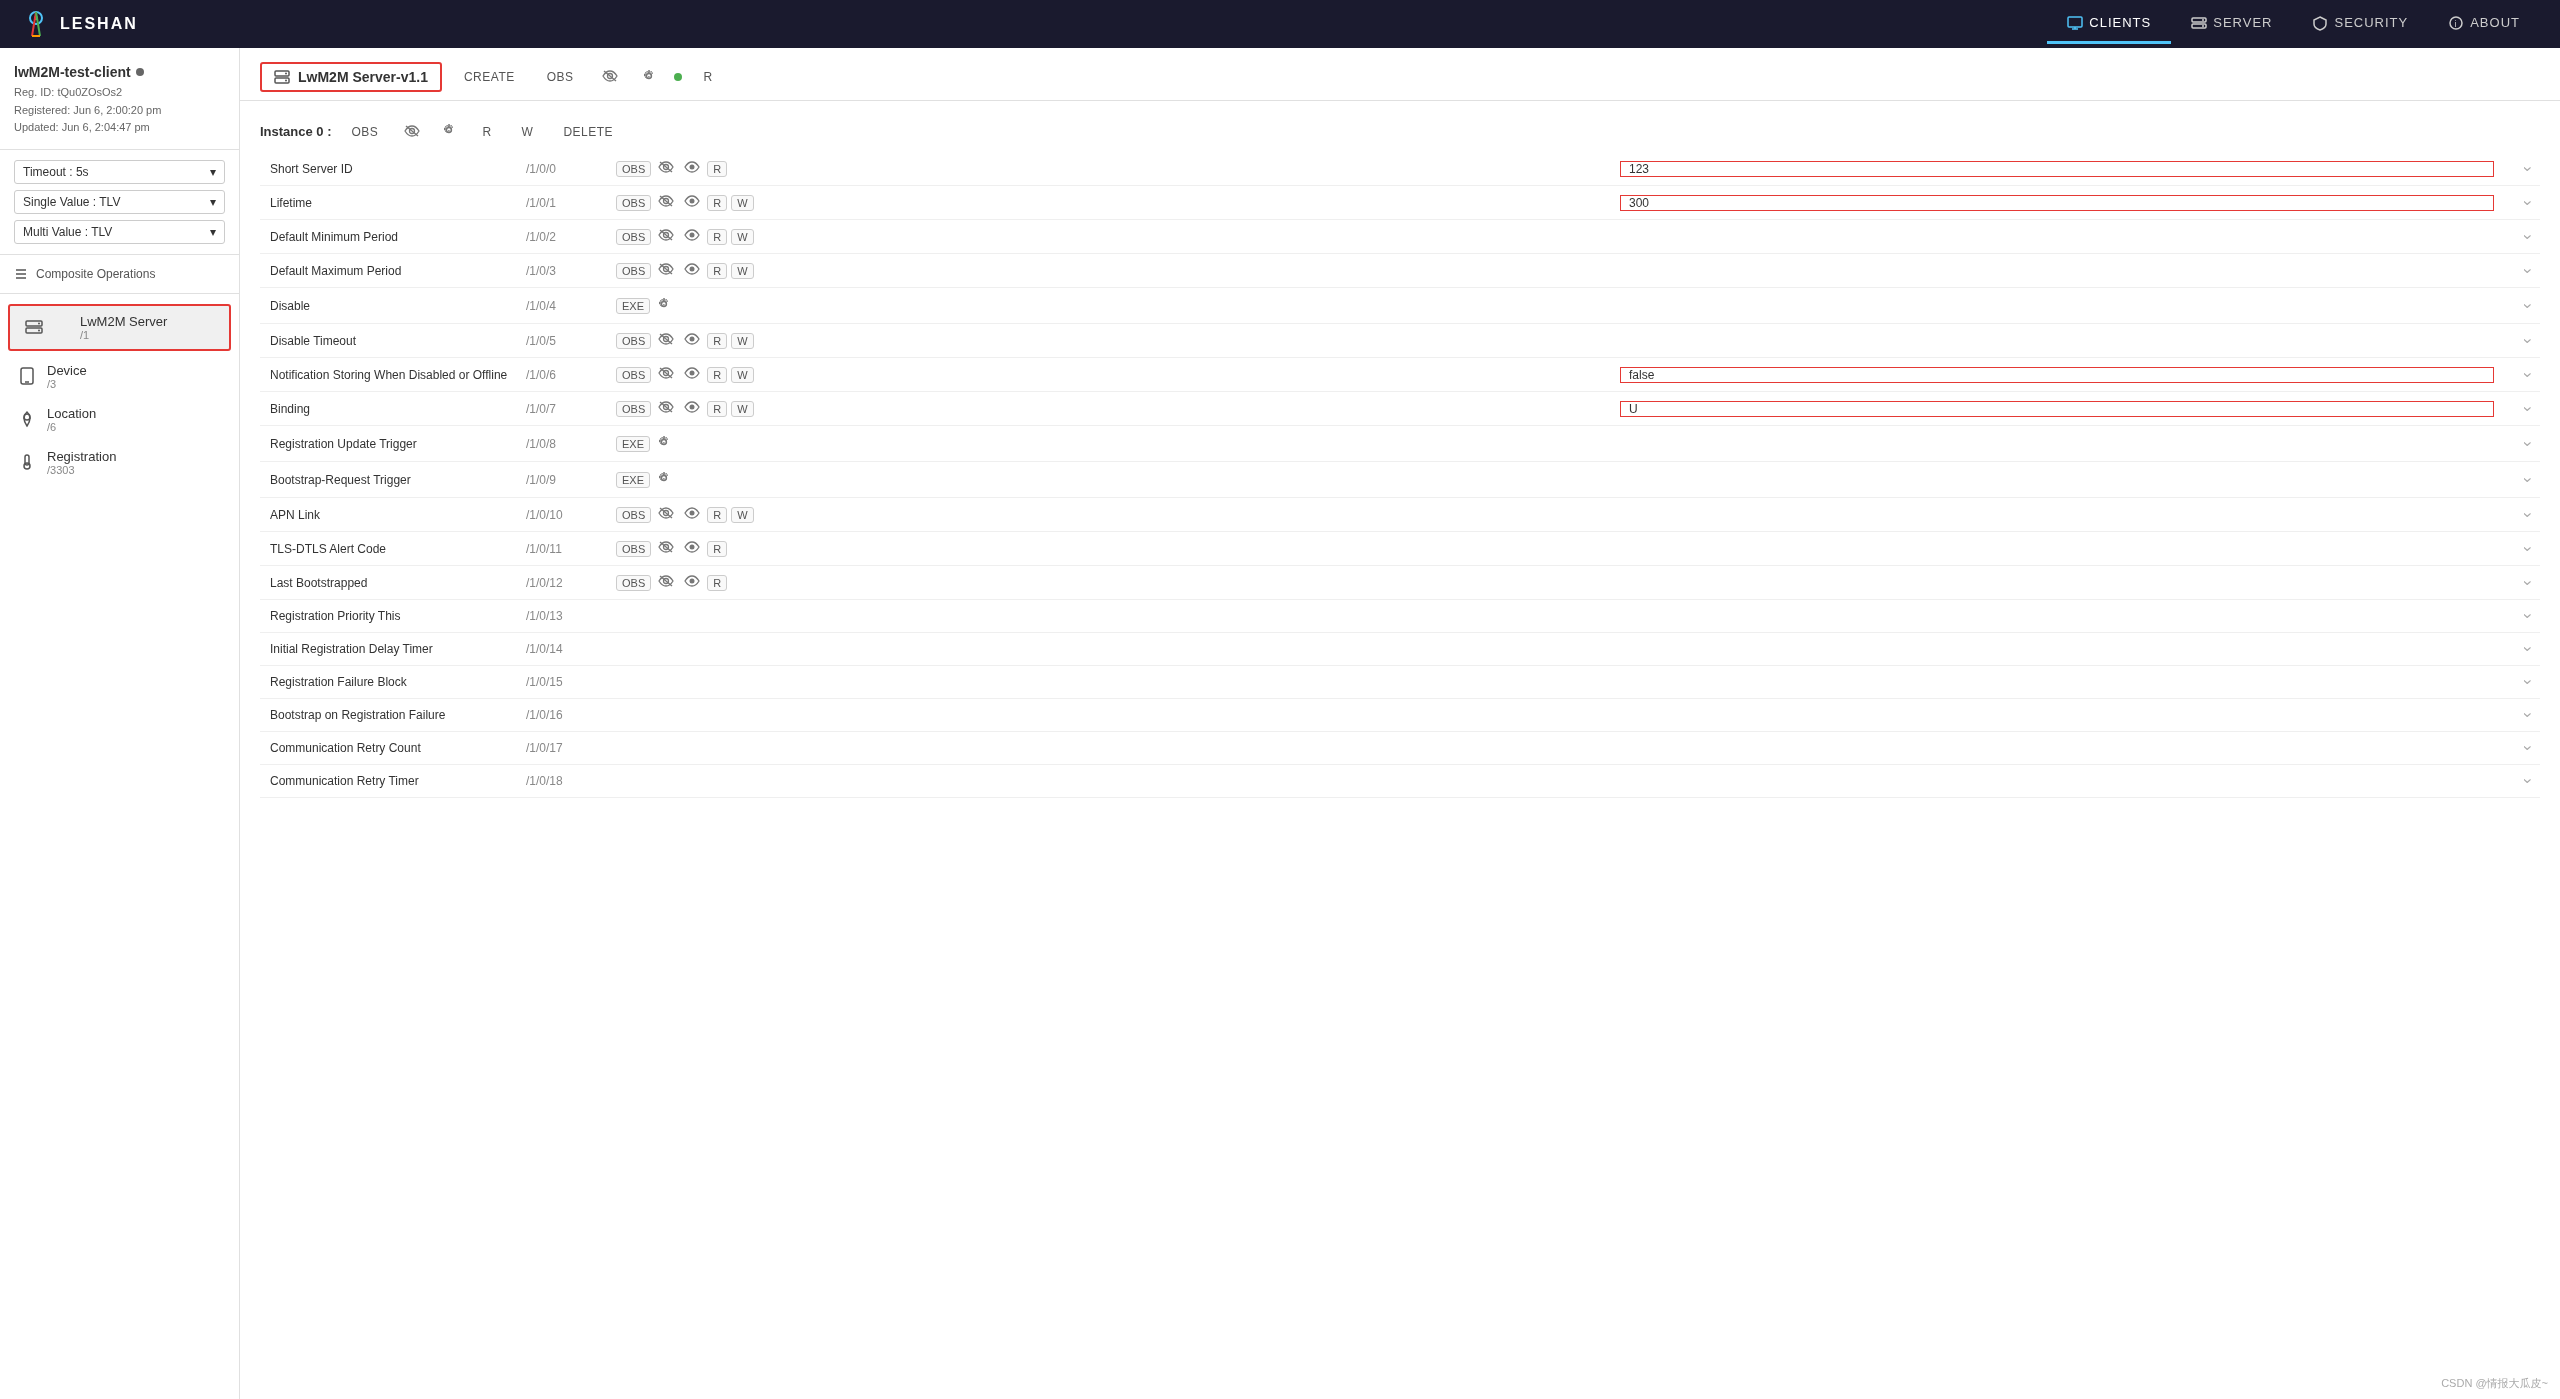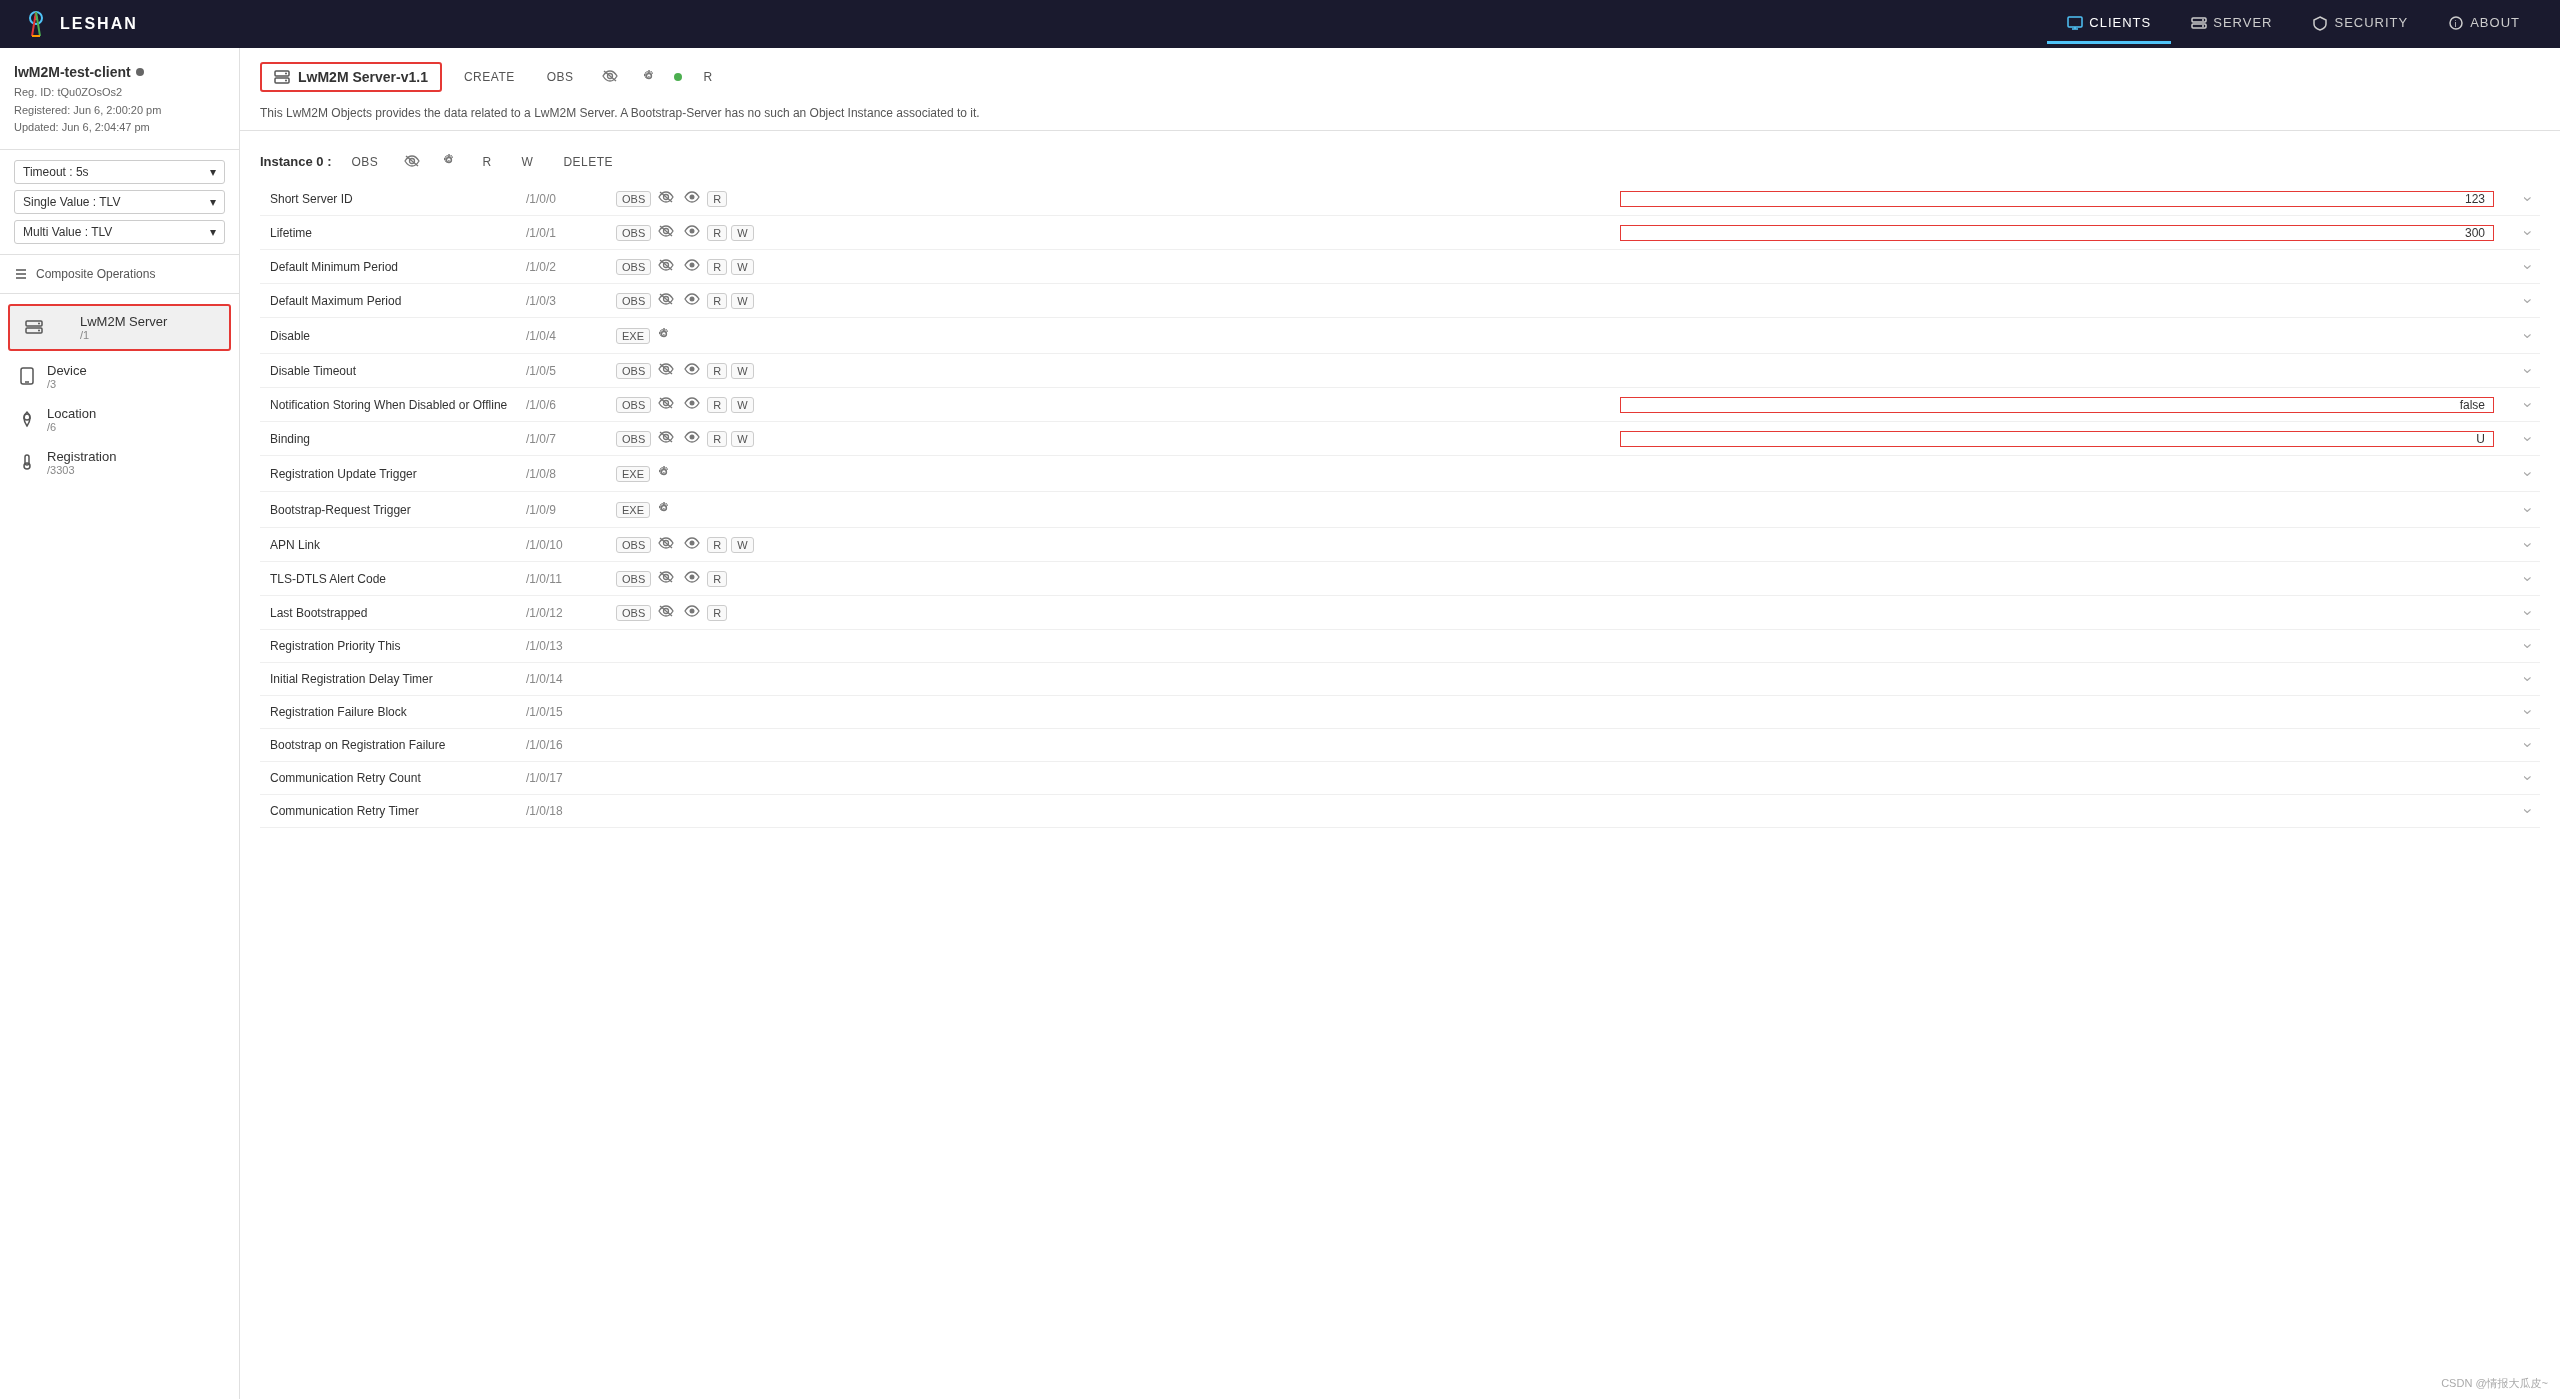--- a/index.html
+++ b/index.html
@@ -263,21 +263,20 @@
       font-size: 13px;
       cursor: pointer;
       padding: 2px 3px;
     }
     .res-value {
       min-width: 120px;
       border: 1px solid #e53935;
       padding: 0 8px;
       font-size: 12px;
       color: #333;
-      text-align: right;
     }
     .res-value-empty {
       min-width: 120px;
     }
     .chevron-cell {
       width: 40px;
       text-align: right;
       color: #aaa;
       font-size: 14px;
       cursor: pointer;
@@ -466,21 +465,20 @@
         </button>
         <button class="toolbar-icon-btn">
           <svg width="14" height="14" viewBox="0 0 14 14">
               <circle cx="7" cy="7" r="2.5" fill="none" stroke="#777" stroke-width="1.3"></circle>
               <path d="M7 1 L7.5 3.5 L9.5 2.5 L10.5 4.5 L8.5 5.5 L9.5 7 L8.5 8.5 L6.5 7.5 L5.5 9.5 L3.5 8.5 L4.5 6.5 L2.5 7 L2.5 5 L4.5 5.5 L3.5 3.5 L5.5 2.5 L6.5 4.5Z" fill="none" stroke="#777" stroke-width="1"></path>
             </svg>
         </button>
         <span class="green-dot"></span>
         <button class="toolbar-btn">R</button>
       </div>
-      <div class="object-desc">This LwM2M Objects provides the data related to a LwM2M Server. A Bootstrap-Server has no such an Object Instance associated to it.</div>
     </div>
 
     <div class="instance-section">
       <div class="instance-header">
         <span class="instance-label">Instance 0 :</span>
         <button class="toolbar-btn">OBS</button>
         <button class="toolbar-icon-btn">
           <svg width="16" height="12" viewBox="0 0 16 12">
               <path d="M1 6 Q4 1 8 1 Q12 1 15 6 Q12 11 8 11 Q4 11 1 6Z" fill="none" stroke="#777" stroke-width="1.3"></path>
               <circle cx="8" cy="6" r="2.5" fill="none" stroke="#777" stroke-width="1.3"></circle>

